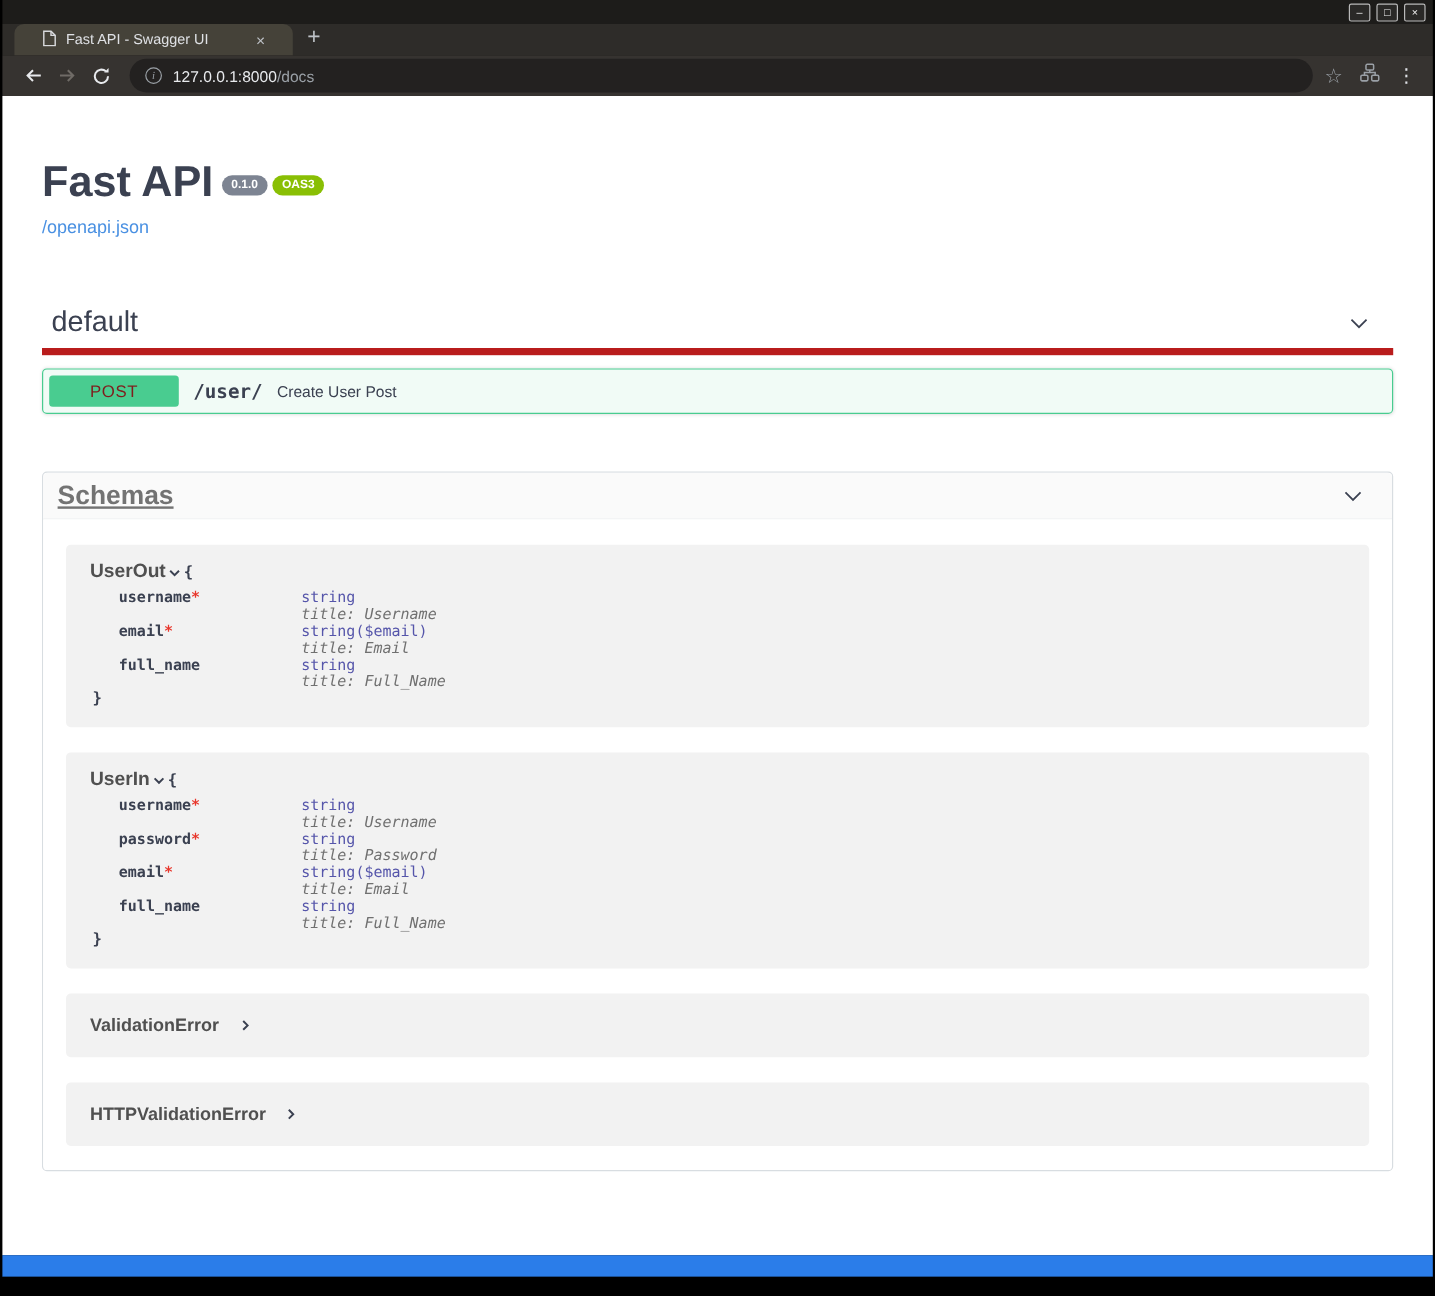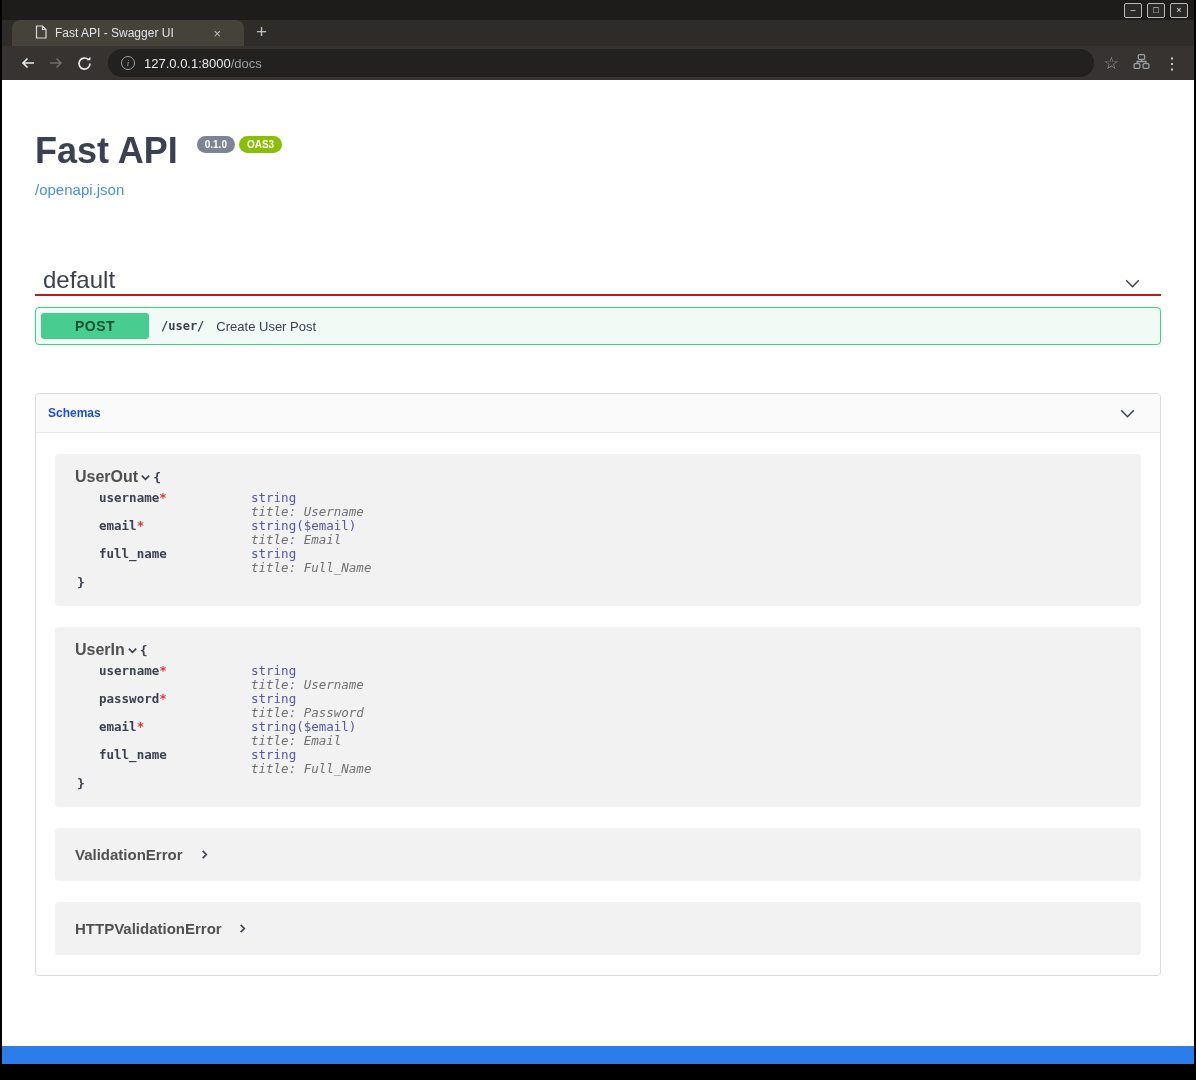--- a/index.html
+++ b/index.html
@@ -25,39 +25,39 @@
   .url-path { color: #9aa0a6; }
   .right-icons { display: flex; align-items: center; gap: 14px; padding-right: 2px; }
   .star-icon { color: #9aa0a6; font-size: 17px; }
   .menu-icon { color: #dfe1e5; font-size: 16px; letter-spacing: 0; }
 
   
   .page { background: #fff; height: 966px; overflow: hidden; }
   .content { padding: 0 33px; }
 
   .header-block { padding-top: 50px; }
-  .api-title { font-size: 36px; font-weight: bold; color: #3b4151; display: flex; align-items: flex-start; gap: 7px; }
+  .api-title { font-size: 36px; font-weight: bold; color: #3b4151; display: flex; align-items: center; gap: 7px; }
   .badges { display: flex; gap: 4px; margin-top: 6px; }
   .badge { font-size: 10px; font-weight: bold; color: #fff; padding: 3px 8px; border-radius: 10px; }
-  .badge.version { background: #7d8492; margin-left: 12px; }
+  .badge.version { background: #7d8492; }
   .badge.oas { background: #89bf04; }
   .spec-link { color: #4990e2; font-size: 15px; margin-top: 9px; display: inline-block; text-decoration: none; }
 
-  .tag-row { margin-top: 49px; height: 48px; display: flex; align-items: flex-end; border-bottom: 2px solid #b91c1c; }
+  .tag-row { margin-top: 49px; height: 48px; display: flex; align-items: center; border-bottom: 6px solid #b91c1c; }
   .tag-name { font-size: 24px; color: #3b4151; padding-left: 8px; }
   .tag-row .chev { margin-left: auto; margin-right: 18px; }
 
   .opblock { margin-top: 11px; border: 1px solid #49cc90; border-radius: 4px; background: rgba(73,204,144,.08); height: 38px; display: flex; align-items: center; padding: 0 10px 0 5px; gap: 12px; box-shadow: 0 0 3px rgba(0,0,0,.12); }
-  .method { background: #49cc90; color: #14532d; font-weight: bold; font-size: 14px; border-radius: 3px; width: 108px; text-align: center; padding: 5px 0; letter-spacing: .5px; }
-  .ep-path { font-family: "DejaVu Sans Mono", monospace; font-weight: bold; font-size: 12px; color: #3b4151; }
+  .method { background: #49cc90; color: #7f1d1d; font-weight: normal; font-size: 14px; border-radius: 3px; width: 108px; text-align: center; padding: 5px 0; letter-spacing: .5px; }
+  .ep-path { font-family: "DejaVu Sans Mono", monospace; font-weight: bold; font-size: 16px; color: #3b4151; }
   .ep-summary { font-size: 13px; color: #3b4151; }
 
   .schemas { margin-top: 48px; border: 1px solid #d8dde1; border-radius: 4px; }
   .schemas-header { height: 39px; display: flex; align-items: center; padding: 0 12px; background: #fafafa; border-bottom: 1px solid #e4e7ea; border-radius: 4px 4px 0 0; }
-  .schemas-title { font-size: 12px; font-weight: bold; color: #1d4ed8; }
+  .schemas-title { font-size: 22px; font-weight: bold; color: #737373; text-decoration: underline; }
   .schemas-header .chev { margin-left: auto; margin-right: 10px; }
   .schemas-body { padding: 21px 19px 20px 19px; background: #fff; border-radius: 0 0 4px 4px; }
 
   .model-box { background: #f2f2f2; border-radius: 4px; padding: 14px 20px 16px 20px; margin-bottom: 21px; }
   .model-open-line { display: flex; align-items: center; gap: 2px; margin-bottom: 5px; }
   .model-title { font-size: 16px; font-weight: bold; color: #505050; }
   .brace { font-family: "DejaVu Sans Mono", monospace; font-weight: bold; font-size: 13px; color: #3b4151; }
   .props { margin-left: 24px; display: grid; grid-template-columns: 152px auto; font-family: "DejaVu Sans Mono", monospace; font-size: 12.5px; line-height: 14px; }
   .prop-name { font-weight: bold; color: #3b4151; }
   .req-star { color: #e8372c; font-weight: bold; }

